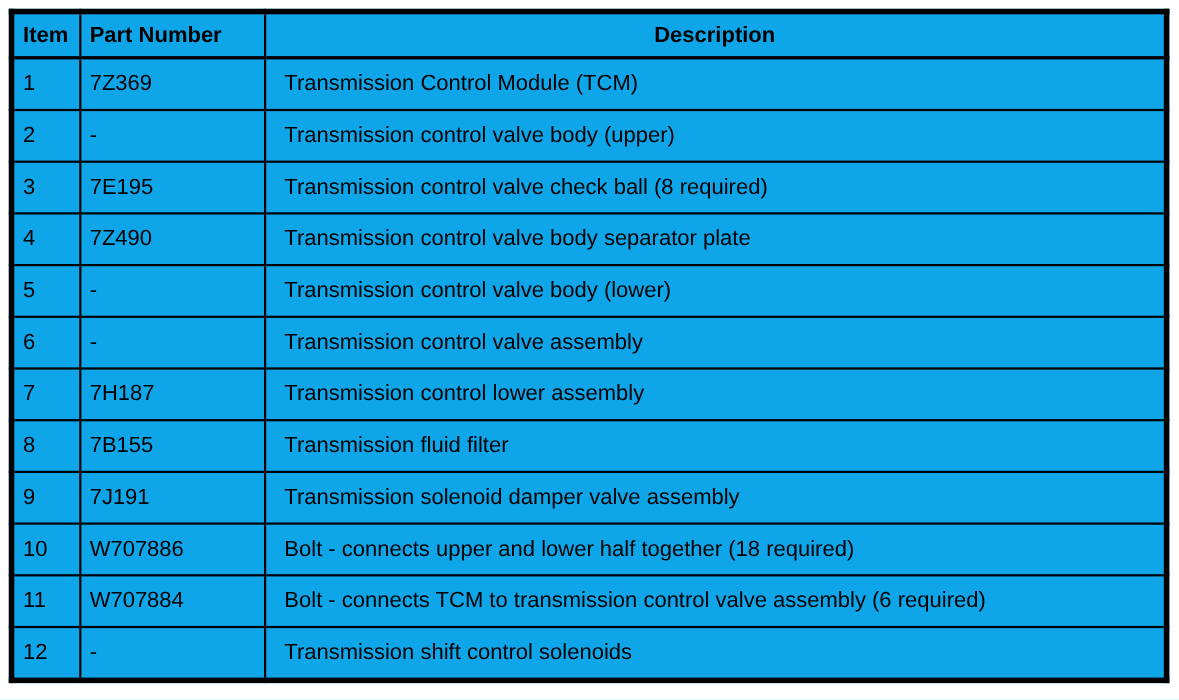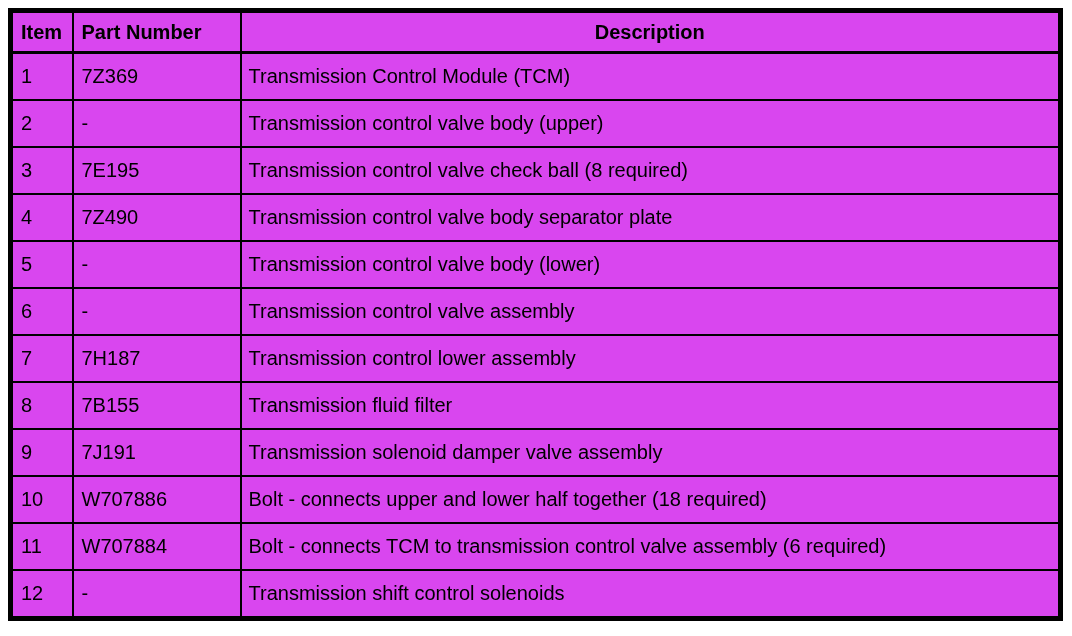--- a/index.html
+++ b/index.html
@@ -18,21 +18,21 @@
     background: #ffffff;
   }
   table.parts-table {
     position: absolute;
     left: 8px;
     top: 8px;
     width: 1050px;
     border-collapse: collapse;
     table-layout: fixed;
     border: 5px solid #000000;
-    background: #d946ef;
+    background: #0ea5e9;
   }
   table.parts-table col.col-item { width: 62px; }
   table.parts-table col.col-part { width: 168px; }
   table.parts-table col.col-desc { width: 820px; }
 
   table.parts-table th,
   table.parts-table td {
     border: 2px solid #000000;
     vertical-align: middle;
     overflow: hidden;
@@ -50,21 +50,21 @@
     text-align: center;
     padding: 0 8px;
   }
   table.parts-table td {
     font-size: 20px;
     font-weight: normal;
     height: 45px;
     padding: 0 4px 0 8px;
   }
   table.parts-table td.desc-cell {
-    padding-left: 7px;
+    padding-left: 17px;
     margin-left: 12px;
   }
 </style>
 </head>
 <body>
 
 <div class="page">
   <table class="parts-table">
     <colgroup>
       <col class="col-item">

